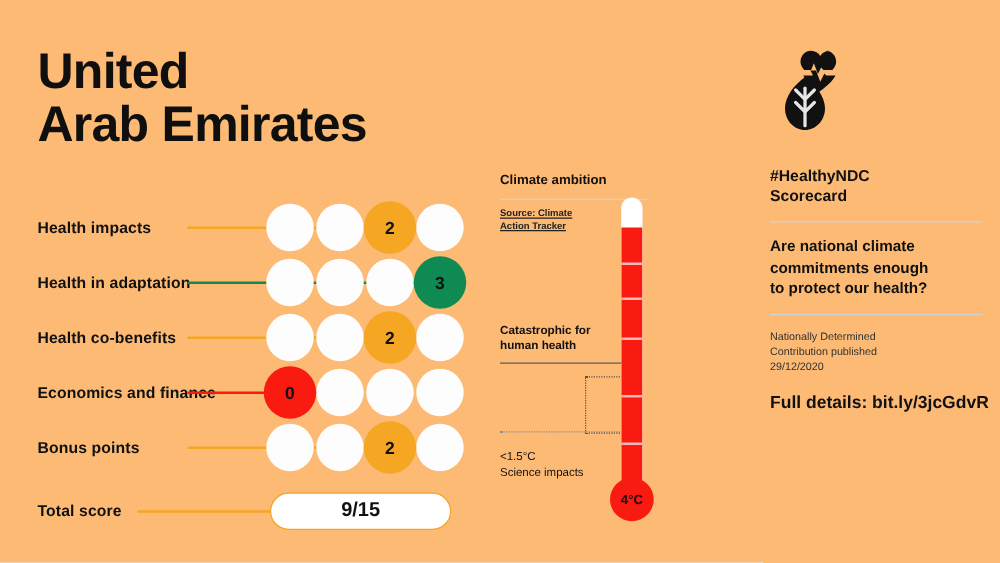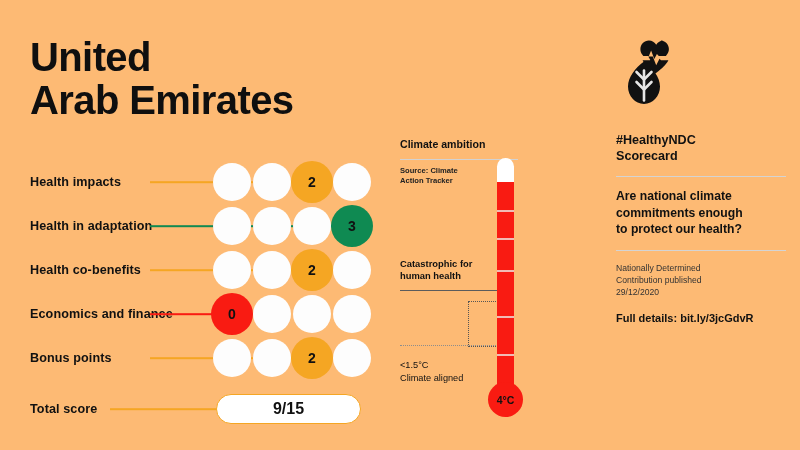--- a/index.html
+++ b/index.html
@@ -52,21 +52,21 @@
     font-size: 16px; font-weight: bold; color: #111;
   }
 
   
   #ambition { position: absolute; left: 400px; top: 138px; width: 140px; }
   #ambition-title { font-size: 10.6px; font-weight: bold; color: #111; }
   #ambition-rule {
     width: 118px; height: 1px; background: #d2d2d2; margin: 9px 0 6px 0;
   }
   #ambition-source {
-    font-size: 7.6px; font-weight: bold; color: #222; line-height: 1.32;
+    font-size: 7.6px; font-weight: bold; color: #222; line-height: 1.32; text-decoration: underline;
   }
   .thermo-note { position: absolute; left: 400px; width: 100px; }
   #note-cata {
     top: 258px; font-size: 9.4px; font-weight: bold; color: #111; line-height: 1.3;
   }
   #rule-2c {
     position: absolute; left: 400px; top: 290px; width: 112px;
     height: 1.3px; background: #5c5c5c;
   }
   #note-2c {
@@ -111,21 +111,21 @@
     font-size: 10.5px; font-weight: bold; color: #111;
   }
 
   
   #right { position: absolute; left: 616px; top: 30px; width: 176px; }
   #logo { width: 64px; height: 72px; margin: 4px 0 22px 6px; }
   #brand { font-size: 12.6px; font-weight: bold; color: #111; line-height: 1.28; }
   .r-rule { width: 170px; height: 1px; background: #d4d4d4; margin: 12px 0 11px 0; }
   #headline { font-size: 12.2px; font-weight: bold; color: #111; line-height: 1.36; }
   #ndc-meta { font-size: 8.6px; color: #333; line-height: 1.42; }
-  #full-details { font-size: 11px; font-weight: bold; color: #111; margin-top: 13px; }
+  #full-details { font-size: 14px; font-weight: bold; color: #111; margin-top: 13px; }
 </style>
 </head>
 <body>
 
 <div id="page">
 
   <div id="country-title">
     <span class="ln">United</span>
     <span class="ln">Arab Emirates</span>
   </div>
@@ -200,21 +200,21 @@
   <div class="thermo-note" id="note-cata">
     <div>Catastrophic for</div>
     <div>human health</div>
   </div>
 
   <div id="rule-2c"></div>
 
   <div id="rule-15c"></div>
   <div class="thermo-note" id="note-15c">
     <div>&lt;1.5°C</div>
-    <div>Climate aligned</div>
+    <div>Science impacts</div>
   </div>
 
   <div id="bracket"></div>
 
   <div id="thermo">
     <div id="thermo-tube">
       <div id="thermo-fill"></div>
       <div class="tick" style="top:52px"></div>
       <div class="tick" style="top:80px"></div>
       <div class="tick" style="top:112px"></div>

